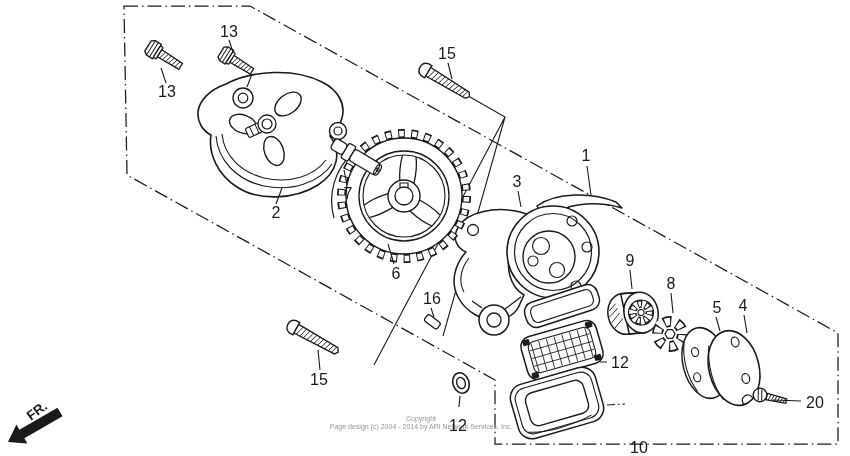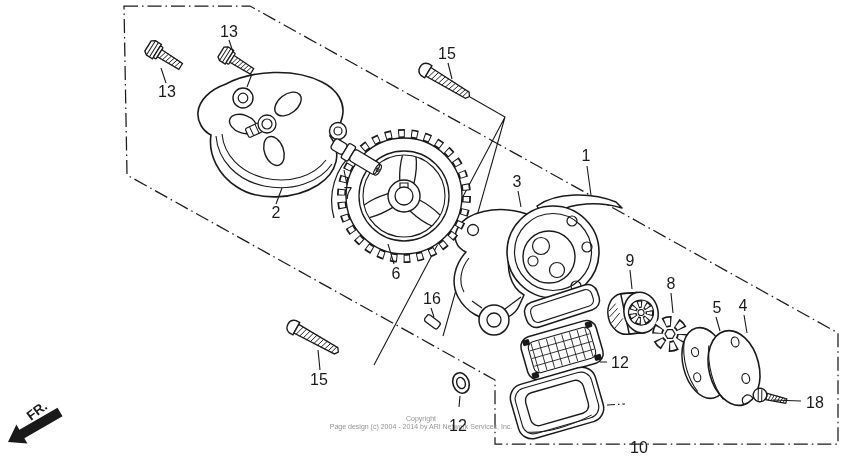--- a/index.html
+++ b/index.html
@@ -216,19 +216,19 @@
       <div class="callout" style="left: 396px; top: 274px;">6</div>
       <div class="callout" style="left: 432px; top: 299px;">16</div>
       <div class="callout" style="left: 447px; top: 54px;">15</div>
       <div class="callout" style="left: 319px; top: 380px;">15</div>
       <div class="callout" style="left: 586px; top: 156px;">1</div>
       <div class="callout" style="left: 517px; top: 182px;">3</div>
       <div class="callout" style="left: 630px; top: 261px;">9</div>
       <div class="callout" style="left: 671px; top: 284px;">8</div>
       <div class="callout" style="left: 717px; top: 308px;">5</div>
       <div class="callout" style="left: 743px; top: 306px;">4</div>
-      <div class="callout" style="left: 815px; top: 403px;">18</div>
+      <div class="callout" style="left: 815px; top: 403px;">20</div>
       <div class="callout" style="left: 620px; top: 363px;">12</div>
       <div class="callout" style="left: 639px; top: 404px; margin-top: 44px;">10</div>
       <div class="callout" style="left: 458px; top: 418px; margin-top: 8px;">12</div>
     </div>
 
 </div>
 
 </body></html>

